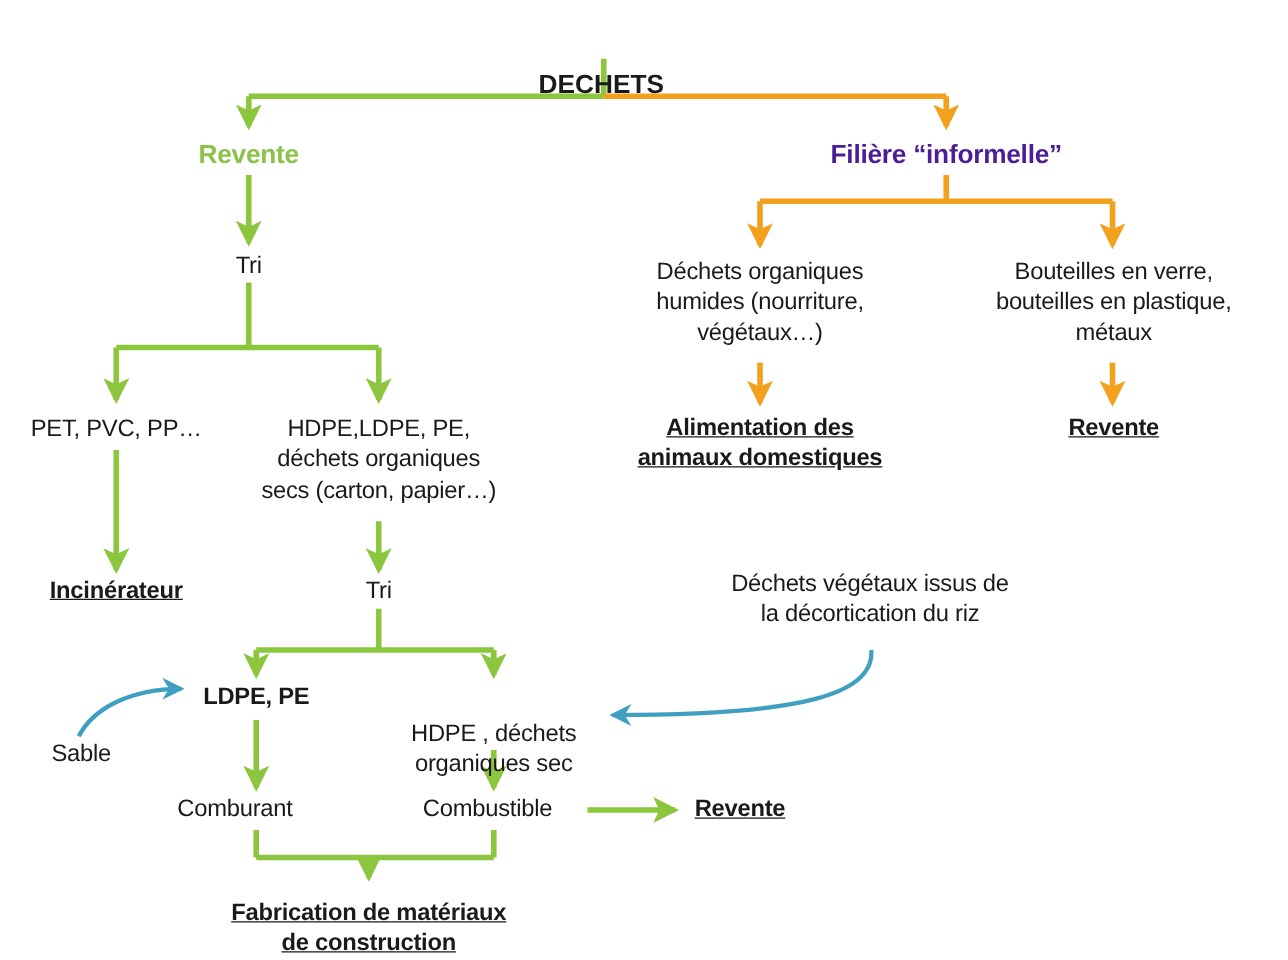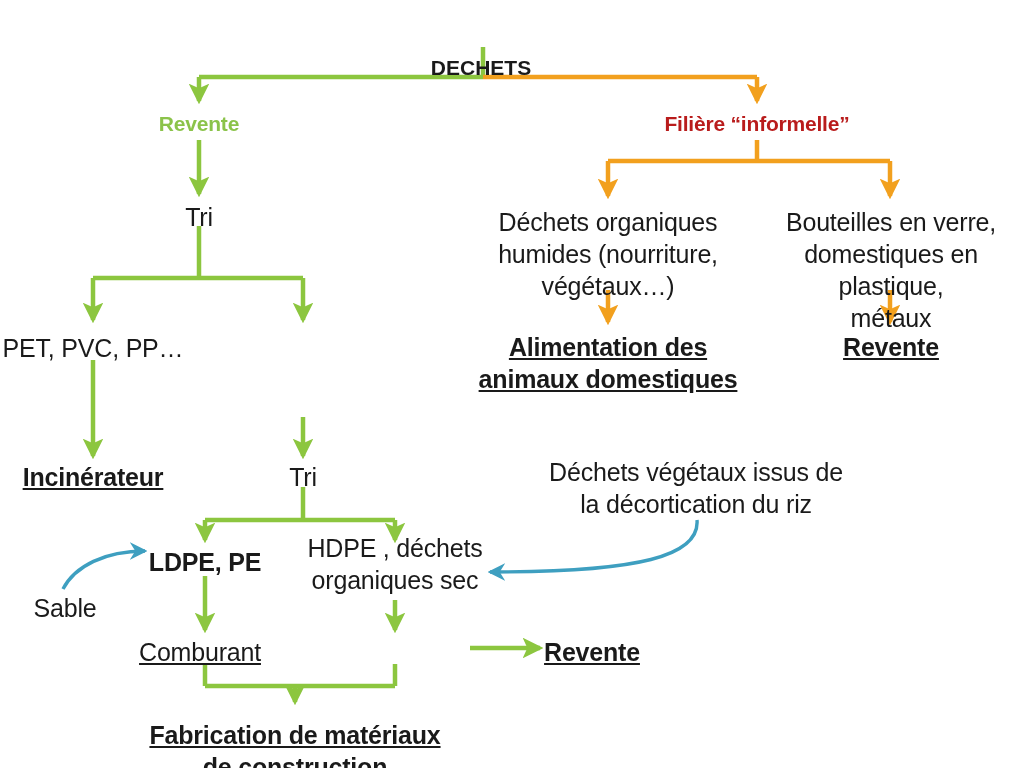--- a/index.html
+++ b/index.html
@@ -21,41 +21,41 @@
     position: absolute;
     left: 0;
     top: 0;
     width: 1030px;
     height: 768px;
   }
   .node {
     position: absolute;
     text-align: center;
     color: #1a1a1a;
-    font-size: 25px;
+    font-size: 19px;
     line-height: 1.28;
     white-space: pre-line;
     letter-spacing: -0.2px;
   }
   .node.bold {
     font-weight: bold;
     text-decoration: underline;
   }
   .node.title {
     font-weight: bold;
     font-size: 21px;
     letter-spacing: 0px;
   }
   .node.green-head {
     color: #8BC34A;
     font-weight: bold;
     font-size: 21px;
   }
   .node.orange-head {
-    color: #b91c1c;
+    color: #4c1d95;
     font-weight: bold;
     font-size: 21px;
   }
 </style>
 </head>
 <body>
 
 <div id="canvas">
 
   <svg id="flow-svg" viewBox="0 0 1030 768" xmlns="http://www.w3.org/2000/svg">
@@ -153,49 +153,53 @@
   <div class="node title" style="left:351px; top:10px; width:260px;margin-top:45px;">DECHETS</div>
 
   <div class="node green-head" style="left:79px; top:111px; width:240px;">Revente</div>
 
   <div class="node orange-head" style="left:577px; top:111px; width:360px;">Filière “informelle”</div>
 
   <div class="node" style="left:119px; top:201px; width:160px;">Tri</div>
 
   <div class="node" style="left:-17px; top:332px; width:220px;">PET, PVC, PP…</div>
 
+  <div class="node" style="left:173px; top:332px; width:260px;">HDPE,LDPE, PE,
+déchets organiques
+secs (carton, papier…)</div>
 
   <div class="node bold" style="left:-17px; top:461px; width:220px;">Incinérateur</div>
 
   <div class="node" style="left:223px; top:461px; width:160px;">Tri</div>
 
   <div class="node" style="left:115px; top:546px; width:180px;font-weight:bold;">LDPE, PE</div>
 
-  <div class="node" style="left:285px; top:532px; width:220px;">HDPE , déchets
+  <div class="node" style="left:285px; top:576px; width:220px;">HDPE , déchets
 organiques sec</div>
 
-  <div class="node" style="left:110px; top:636px; width:180px;text-decoration:underline;">Comburant</div>
-
+  <div class="node" style="left:98px; top:636px; width:180px;">Comburant</div>
+
+  <div class="node" style="left:300px; top:636px; width:180px;">Combustible</div>
 
   <div class="node bold" style="left:502px; top:636px; width:180px;">Revente</div>
 
   <div class="node bold" style="left:125px; top:708px; width:340px;margin-top:11px;">Fabrication de matériaux
 de construction</div>
 
   <div class="node" style="left:-5px; top:592px; width:140px;">Sable</div>
 
   <div class="node" style="left:546px; top:456px; width:300px;">Déchets végétaux issus de
 la décortication du riz</div>
 
   <div class="node" style="left:468px; top:206px; width:280px;">Déchets organiques
 humides (nourriture,
 végétaux…)</div>
 
   <div class="node" style="left:751px; top:206px; width:280px;">Bouteilles en verre,
-domestiques en plastique,
+bouteilles en plastique,
 métaux</div>
 
   <div class="node bold" style="left:458px; top:331px; width:300px;">Alimentation des
 animaux domestiques</div>
 
   <div class="node bold" style="left:791px; top:331px; width:200px;">Revente</div>
 
 </div>
 
 </body></html>

